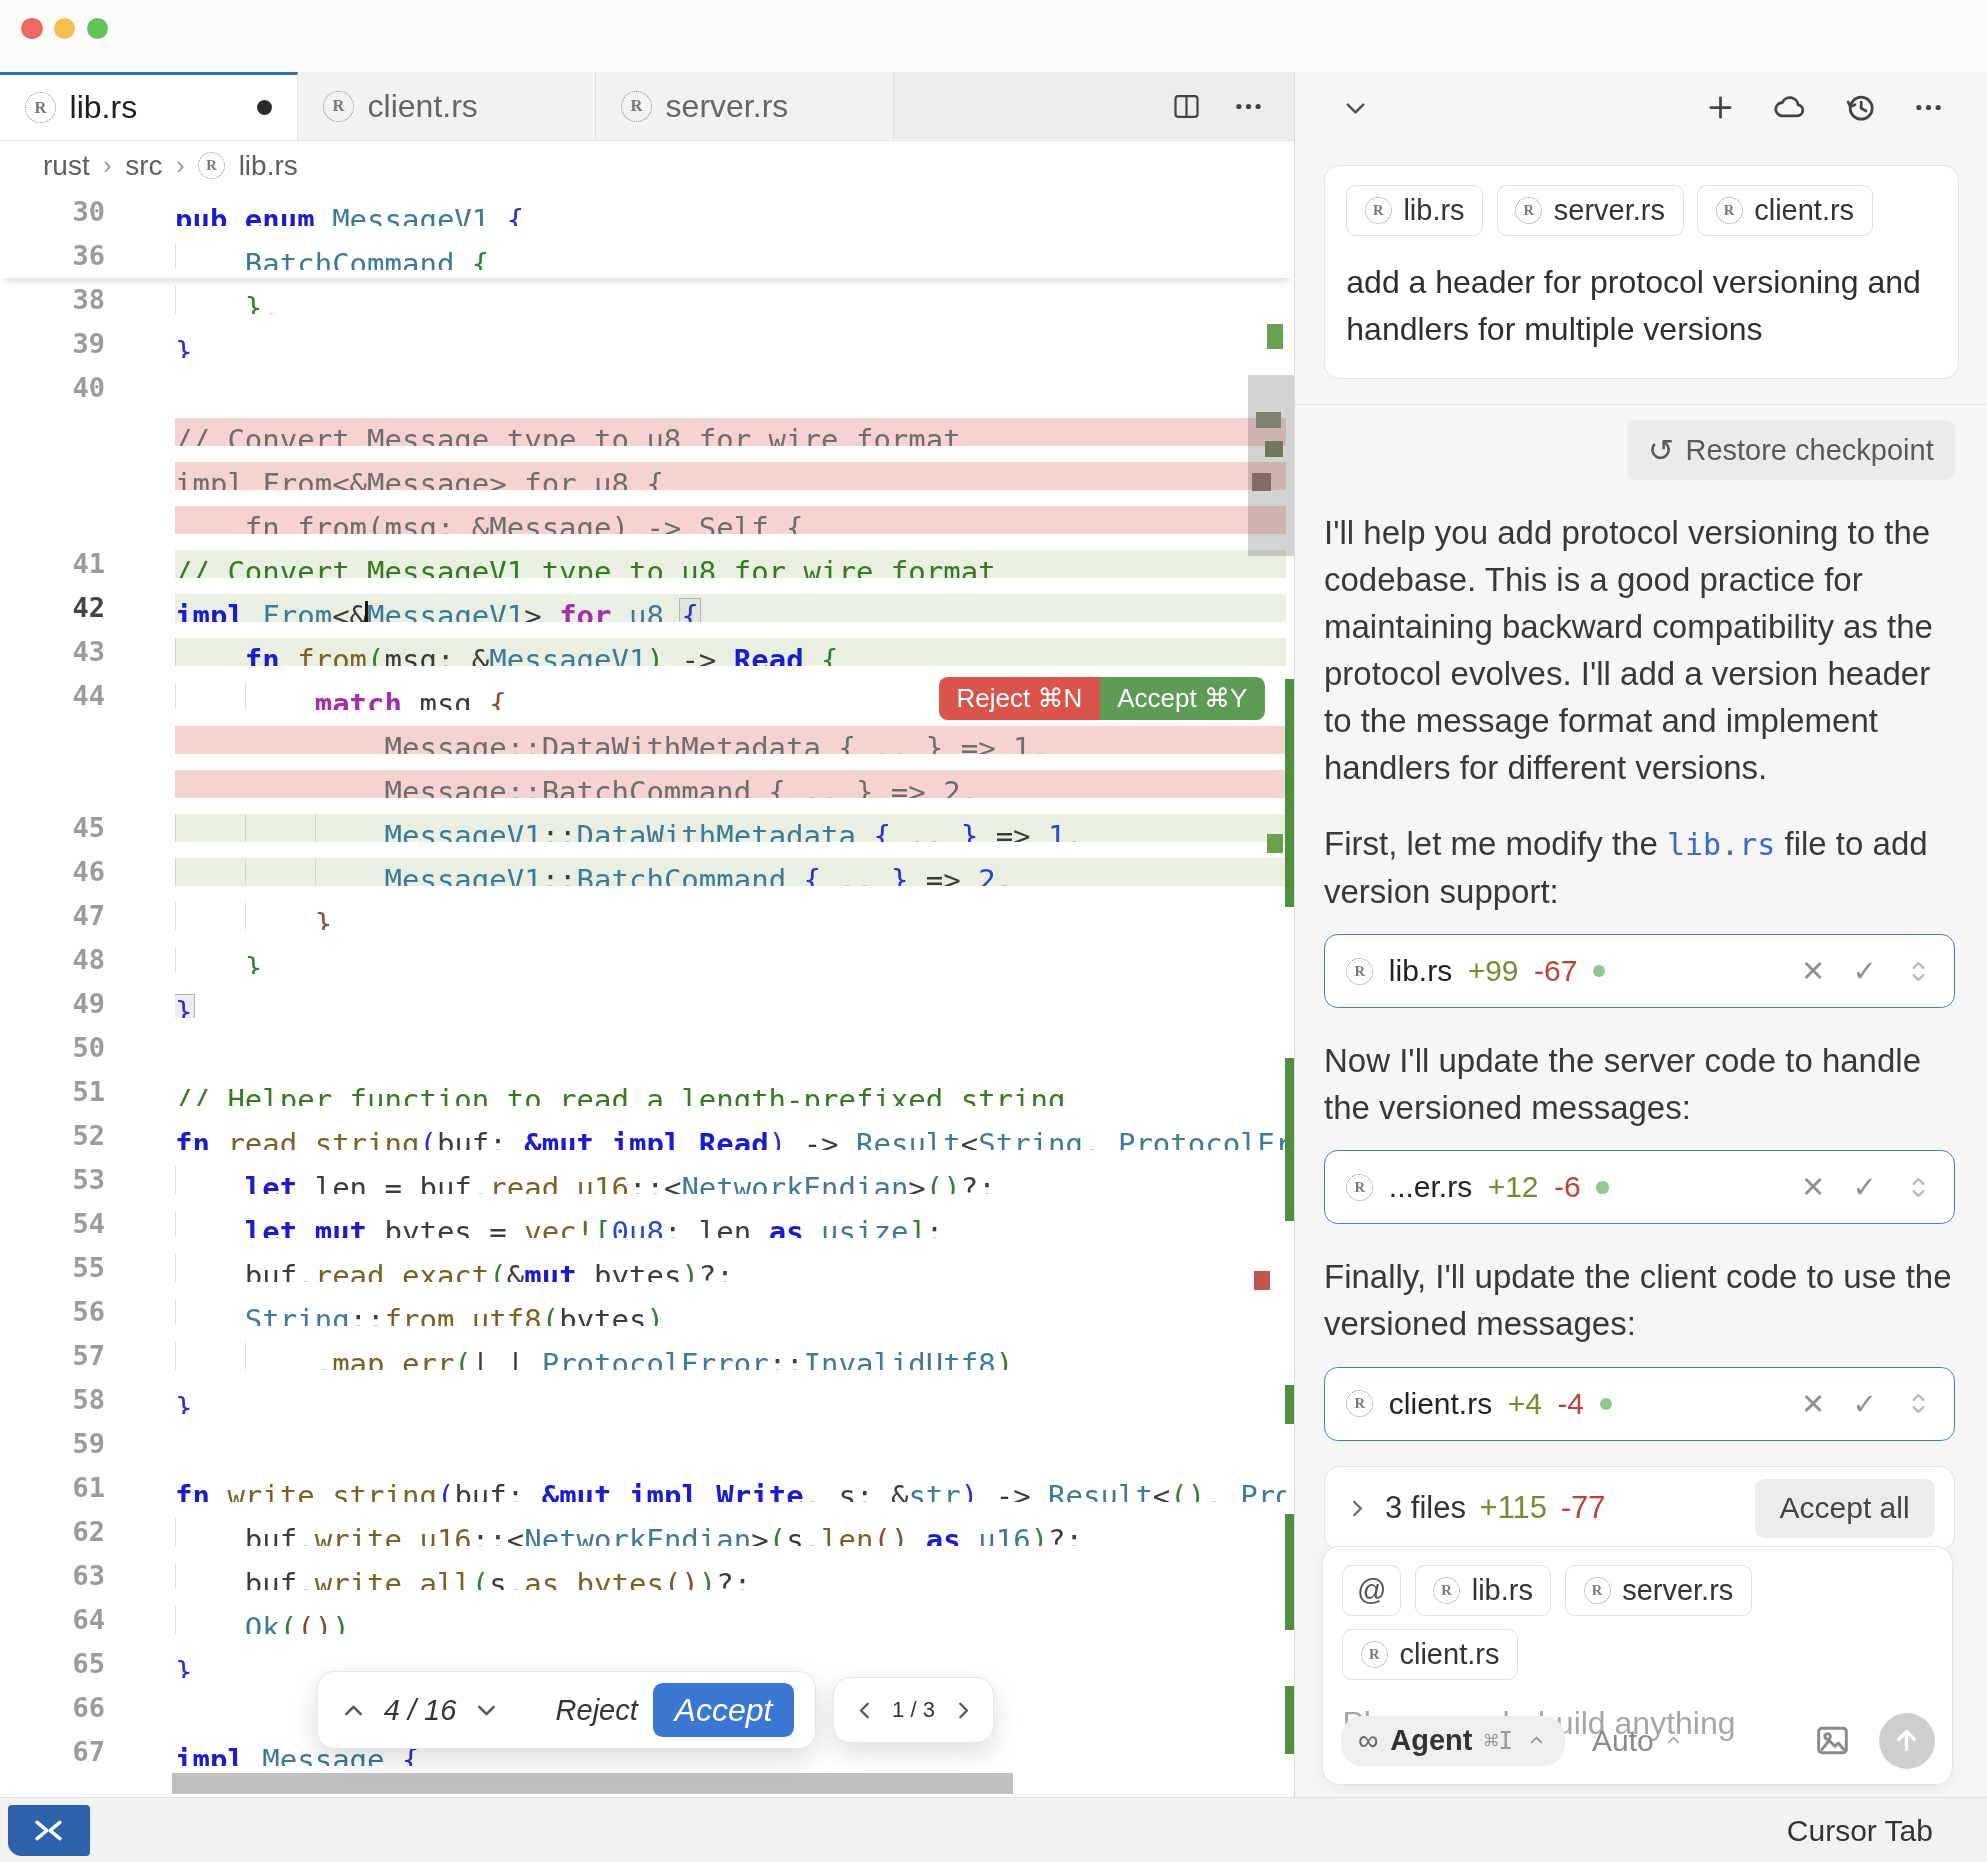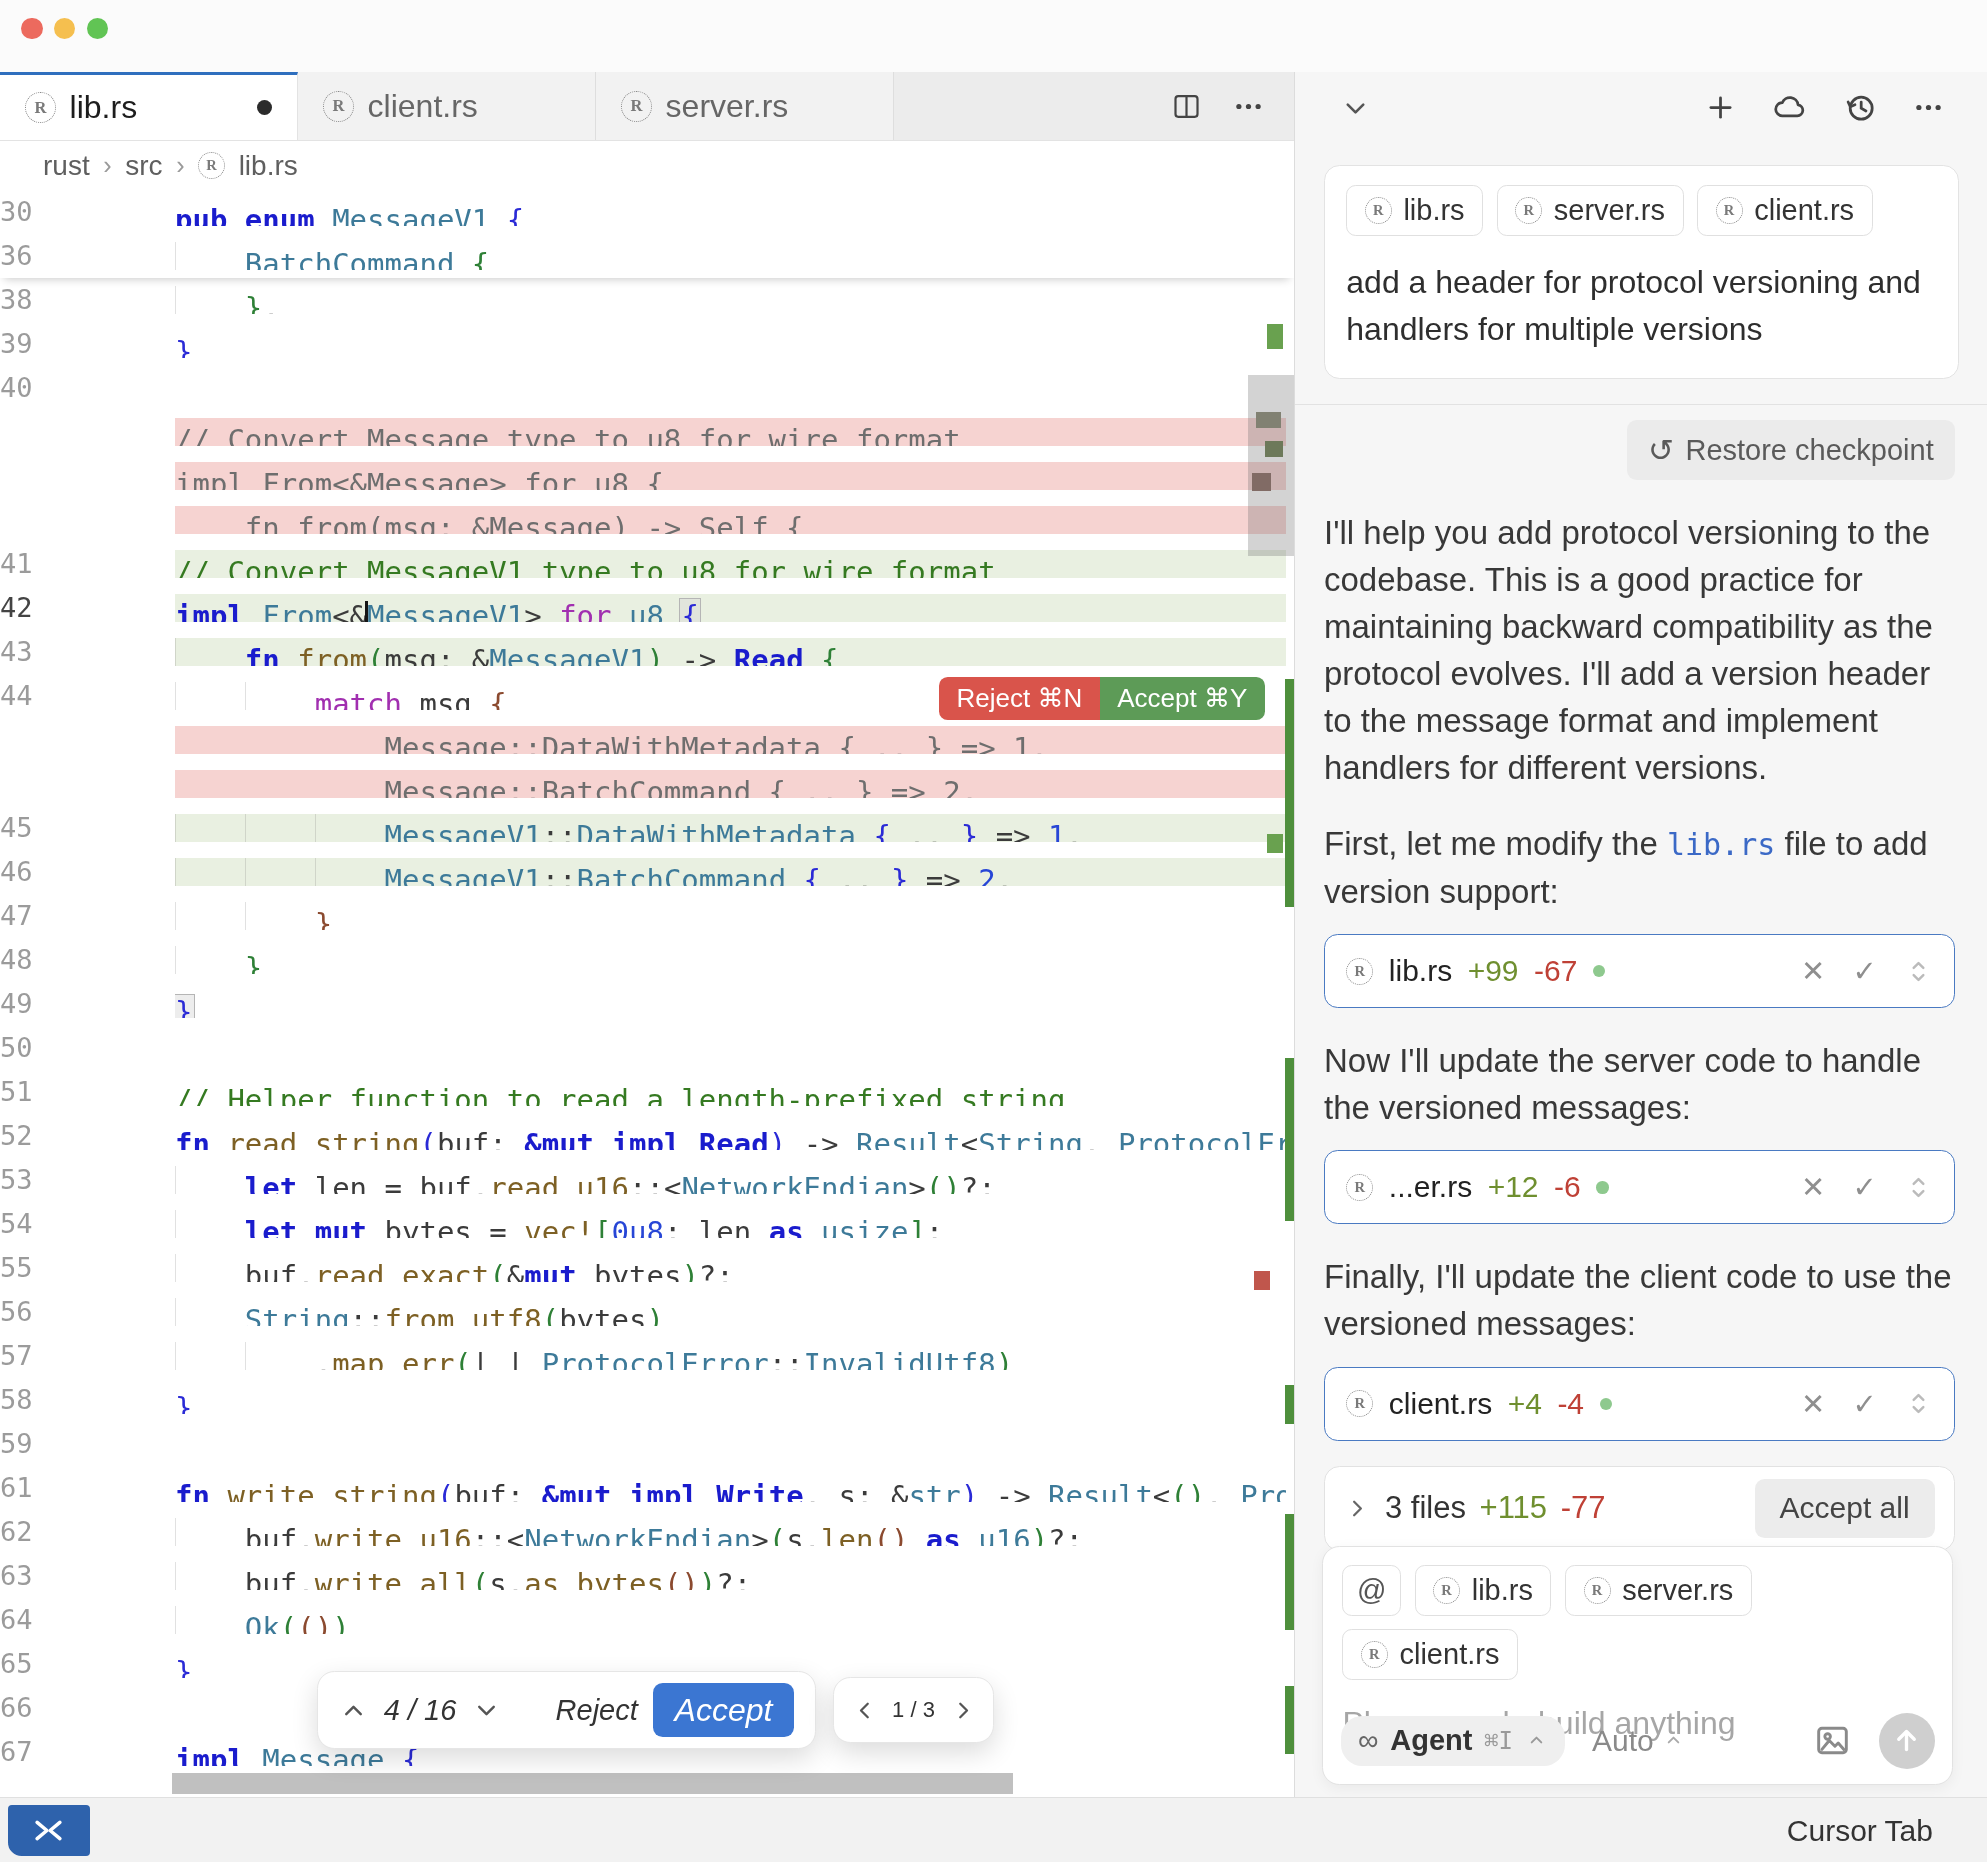--- a/index.html
+++ b/index.html
@@ -24,30 +24,30 @@
   
   #breadcrumb{position:absolute;left:0;top:141px;width:1294px;height:49px;background:#fff;
               display:flex;align-items:center;gap:13.6px;padding-left:43px;font-size:28px;color:#5f5f5f;}
   .bc-sep{color:#9a9a9a;font-size:25px;}
   
   #code{position:absolute;left:0;top:190px;width:1294px;height:1607px;background:#fff;overflow:hidden;}
   #sticky{position:absolute;left:0;top:0;right:0;z-index:6;background:#fff;
           box-shadow:0 5.8px 8.7px -3.9px rgba(0,0,0,0.22);}
   #rows{position:absolute;left:0;top:88px;right:0;}
   .crow{display:flex;height:44px;}
-  .gut{flex:none;width:167px;box-sizing:border-box;padding-right:62px;text-align:left;
-       font-family:"DejaVu Sans Mono",monospace;font-size:27px;line-height:44px;color:#9b9b9b;background:#fff;}
+  .gut{flex:none;width:167px;box-sizing:border-box;padding-right:62px;text-align:right;
+       font-family:"DejaVu Sans Mono",monospace;font-size:27px;line-height:44px;color:#9b9b9b;background:#fff;font-weight:bold;}
   .gut.cur{color:#444;}
   pre.ct{flex:1;margin:8px;position:relative;white-space:pre;overflow:hidden;
          font-family:"DejaVu Sans Mono",monospace;font-size:29px;line-height:44px;color:#3b3b3b;}
   .crow.add pre.ct{background:#e9f0e1;}
   .crow.del pre.ct{background:#f6d3d1;}
   .g{position:absolute;top:0;bottom:0;width:1px;background:rgba(120,120,120,0.22);}
   .tk-k{color:#1a1ccd;font-weight:bold;}
-  .tk-pu{color:#a12fb0;font-weight:normal;}
+  .tk-pu{color:#a12fb0;font-weight:bold;}
   .tk-t{color:#3d7a99;}
   .tk-f{color:#7d6024;}
   .tk-c{color:#357a21;}
   .tk-n2{color:#2746d6;}
   .tk-b1{color:#2a2ad6;}
   .tk-b2{color:#2e8036;}
   .tk-b3{color:#8b4a2f;}
   .tk-x{color:#3b3b3b;}
   .tk-d{color:#6e6e6e;}
   .tk-bx{color:#2a2ad6;border:1.9px solid #b5b5b5;background:rgba(215,215,215,0.45);margin:-1.9px;padding:0 1px;}

